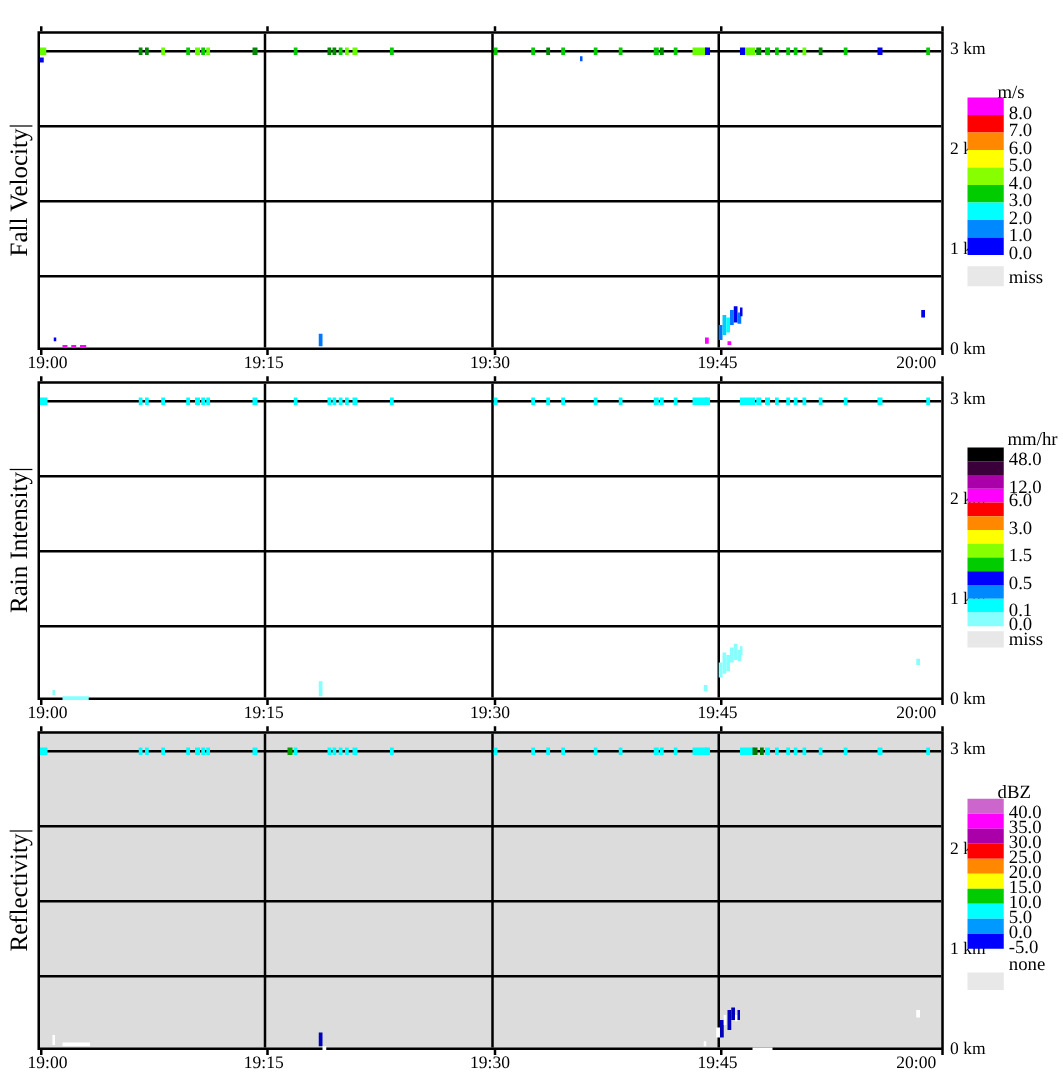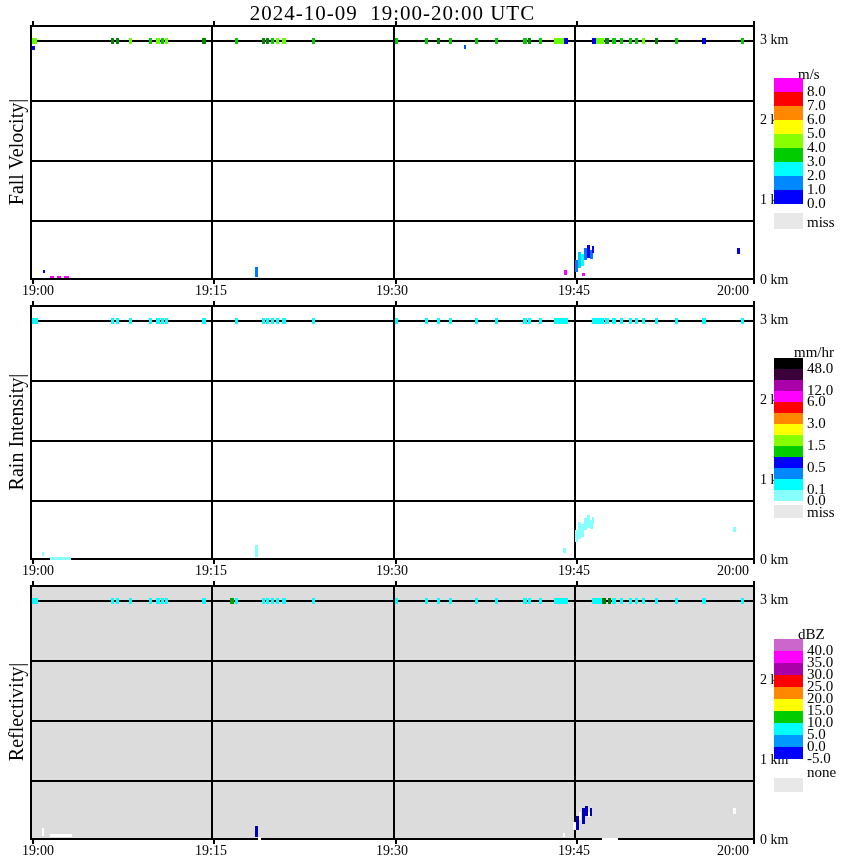--- a/index.html
+++ b/index.html
@@ -20,21 +20,20 @@
           font-size:20px;white-space:nowrap;}
   .legend{position:absolute;left:774px;width:76px;}
   .legend-title{position:absolute;top:0;font-size:15px;white-space:nowrap;}
   .lblock{position:absolute;left:0;width:29px;}
   .llabel{position:absolute;left:33px;width:46px;font-size:15px;white-space:nowrap;}
 </style>
 </head>
 <body>
 <div id="stage">
 
-  <div class="title">2024-10-09  19:00-20:00 UTC</div>
 
   <div class="panel" id="panel-0" style="top:25px">
     <div class="ylabel">Fall Velocity|</div>
     <div class="plot" id="plot-0" style="background: rgb(255, 255, 255);">
         <div class="vline" style="left: 179.25px;"></div>
         <div class="vline" style="left: 360.5px;"></div>
         <div class="vline" style="left: 541.75px;"></div>
         <div class="hline" style="top: 13px;"></div>
         <div class="hline" style="top: 73px;"></div>
         <div class="hline" style="top: 133px;"></div>
@@ -304,21 +303,21 @@
       <div class="lblock" style="top: 96px; height: 14px; background: rgb(0, 255, 255);"></div>
       <div class="llabel" style="top: 101px;">2.0</div>
       <div class="lblock" style="top: 110px; height: 14px; background: rgb(0, 136, 255);"></div>
       <div class="llabel" style="top: 115px;">1.0</div>
       <div class="lblock" style="top: 124px; height: 14px; background: rgb(0, 0, 255);"></div>
       <div class="llabel" style="top: 129px;">0.0</div>
       <div class="lblock" style="top: 147px; height: 16px; background: rgb(232, 232, 232);"></div>
       <div class="llabel" style="top: 147.5px;">miss</div>
     </div>
   <div class="legend" id="legend-1" style="top:344px;height:180px">
-    <div class="legend-title" style="left:20px">mm/hr</div>
+    <div class="legend-title" style="left:32px">mm/hr</div>
   <div class="lblock" style="top: 14px; height: 11px; background: rgb(0, 0, 0);"></div>
       <div class="llabel" style="top: 16px;">48.0</div>
       <div class="lblock" style="top: 25px; height: 11px; background: rgb(58, 0, 58);"></div>
       <div class="lblock" style="top: 36px; height: 11px; background: rgb(170, 0, 170);"></div>
       <div class="llabel" style="top: 38px;">12.0</div>
       <div class="lblock" style="top: 47px; height: 11px; background: rgb(255, 0, 255);"></div>
       <div class="llabel" style="top: 49px;">6.0</div>
       <div class="lblock" style="top: 58px; height: 11px; background: rgb(255, 0, 0);"></div>
       <div class="lblock" style="top: 69px; height: 11px; background: rgb(255, 136, 0);"></div>
       <div class="llabel" style="top: 71px;">3.0</div>

